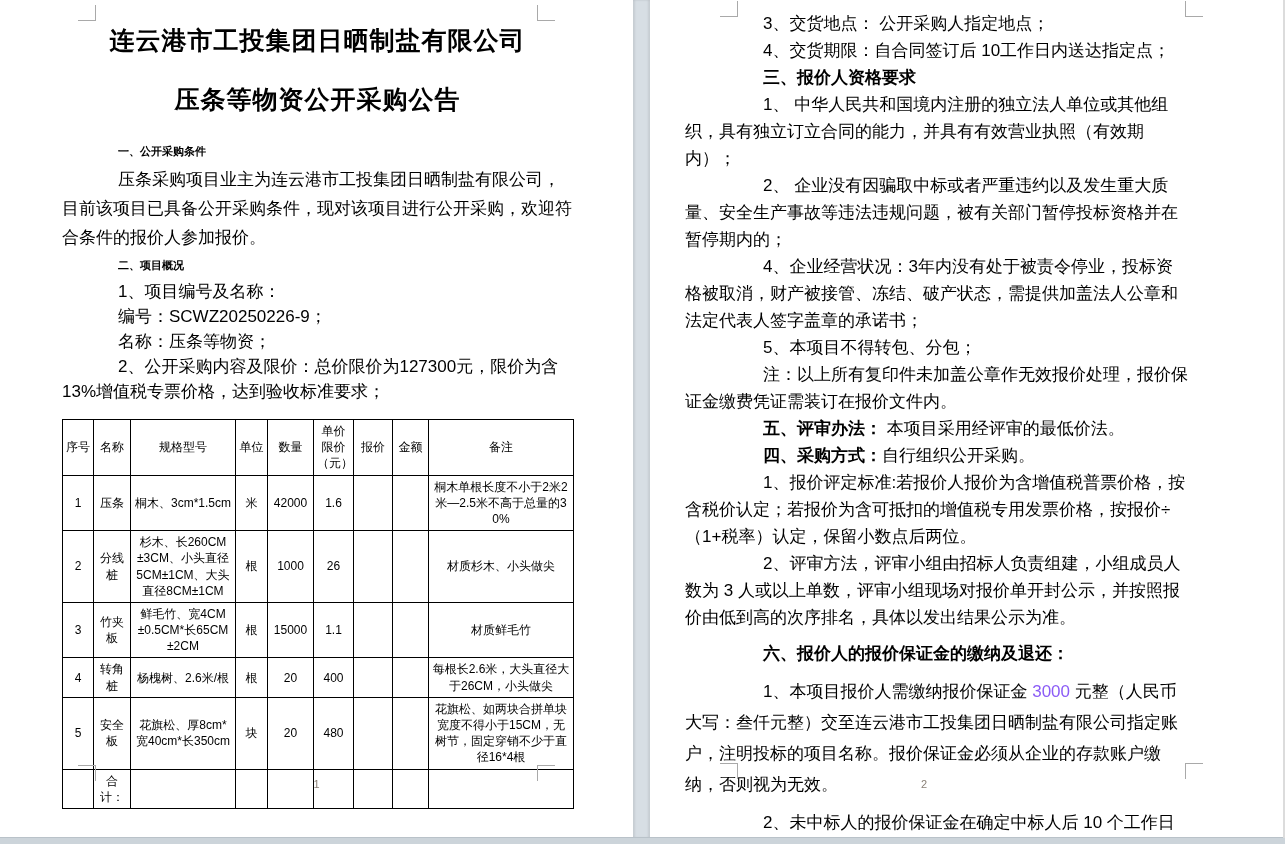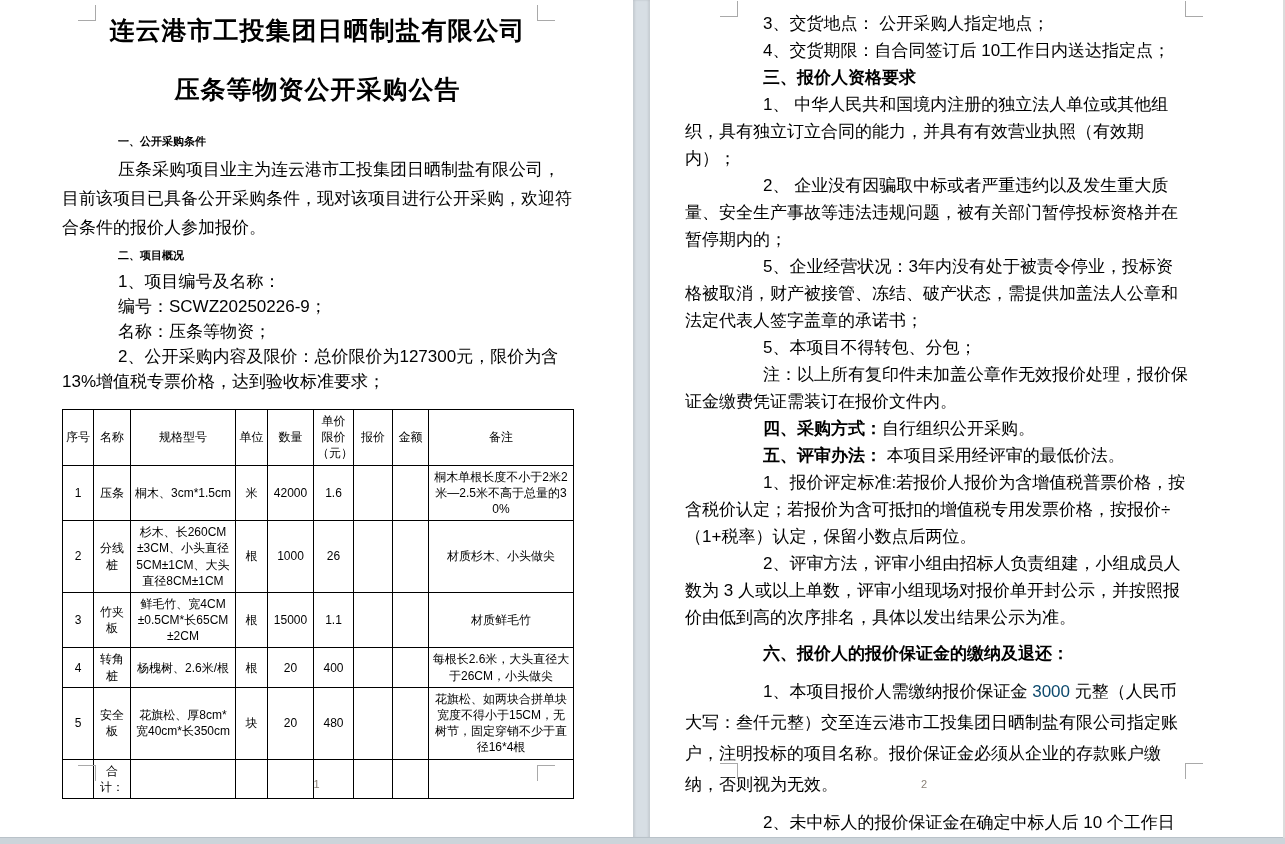--- a/index.html
+++ b/index.html
@@ -15,21 +15,21 @@
   .right-edge{position:absolute;right:0;top:0;width:2px;height:838px;background:#dcdcdc;}
   
   .mark{position:absolute;width:17px;height:15px;border:0 solid #a9a9a9;}
   .mark.tl{border-right-width:1px;border-bottom-width:1px;}
   .mark.tr{border-left-width:1px;border-bottom-width:1px;}
   .mark.bl{border-right-width:1px;border-top-width:1px;}
   .mark.br{border-left-width:1px;border-top-width:1px;}
   
   .p1-content{position:absolute;left:62px;top:0;width:511px;}
   .title{text-align:center;font-weight:bold;font-size:25px;letter-spacing:1px;}
-  .title1{margin-top:14px;}
+  .title1{margin-top:24px;}
   .title2{margin-top:26px;}
   .p1 .h{font-weight:bold;font-size:11px;line-height:27px;padding-left:56px;}
   .p1 .h1x{margin-top:22px;}
   .p1 .para{font-size:17px;line-height:29px;text-indent:56px;}
   .p1 .tight{line-height:25px;}
   
   table.items{border-collapse:collapse;table-layout:fixed;width:511px;margin-top:15px;}
   table.items th,table.items td{border:1px solid #000;font-size:12px;font-weight:normal;
       text-align:center;vertical-align:middle;padding:3px 3px;line-height:1.35;word-break:break-all;}
   .pagenum{position:absolute;bottom:48px;left:0;width:100%;text-align:center;
@@ -163,29 +163,29 @@
 
   <div class="page-gap"></div>
 
   <div class="page page2 p2">
     <div class="p2-content">
         <div class="para">3、交货地点： 公开采购人指定地点；</div>
         <div class="para">4、交货期限：自合同签订后 10工作日内送达指定点；</div>
         <div class="para heading">三、报价人资格要求</div>
         <div class="para">1、 中华人民共和国境内注册的独立法人单位或其他组织，具有独立订立合同的能力，并具有有效营业执照（有效期内）；</div>
         <div class="para">2、 企业没有因骗取中标或者严重违约以及发生重大质量、安全生产事故等违法违规问题，被有关部门暂停投标资格并在暂停期内的；</div>
-        <div class="para">5、企业经营状况：3年内没有处于被责令停业，投标资格被取消，财产被接管、冻结、破产状态，需提供加盖法人公章和法定代表人签字盖章的承诺书；</div>
+        <div class="para">4、企业经营状况：3年内没有处于被责令停业，投标资格被取消，财产被接管、冻结、破产状态，需提供加盖法人公章和法定代表人签字盖章的承诺书；</div>
         <div class="para">5、本项目不得转包、分包；</div>
         <div class="para">注：以上所有复印件未加盖公章作无效报价处理，报价保证金缴费凭证需装订在报价文件内。</div>
+        <div class="para"><span class="bold">五、评审办法：</span> 本项目采用经评审的最低价法。</div>
         <div class="para"><span class="bold">四、采购方式：</span>自行组织公开采购。</div>
-        <div class="para"><span class="bold">五、评审办法：</span> 本项目采用经评审的最低价法。</div>
         <div class="para">1、报价评定标准:若报价人报价为含增值税普票价格，按含税价认定；若报价为含可抵扣的增值税专用发票价格，按报价÷（1+税率）认定，保留小数点后两位。</div>
         <div class="para">2、评审方法，评审小组由招标人负责组建，小组成员人数为 3 人或以上单数，评审小组现场对报价单开封公示，并按照报价由低到高的次序排名，具体以发出结果公示为准。</div>
         <div class="para heading loose">六、报价人的报价保证金的缴纳及退还：</div>
-        <div class="para loose">1、本项目报价人需缴纳报价保证金 <span style="color: #0c4a6e;">3000</span> 元整（人民币大写：叁仟元整）交至连云港市工投集团日晒制盐有限公司指定账户，注明投标的项目名称。报价保证金必须从企业的存款账户缴纳，否则视为无效。</div>
+        <div class="para loose">1、本项目报价人需缴纳报价保证金 <span style="color: #8b5cf6;">3000</span> 元整（人民币大写：叁仟元整）交至连云港市工投集团日晒制盐有限公司指定账户，注明投标的项目名称。报价保证金必须从企业的存款账户缴纳，否则视为无效。</div>
         <div class="para loose">2、未中标人的报价保证金在确定中标人后 10 个工作日内无息退还；中标人的报价保证金直接转为质量保证金，按合同约定时间原账户无息退还。</div>
       </div>
     <div class="pagenum">2</div>
 
     <div class="mark tl" style="left:720px;top:1px;margin-left:-650px;"></div>
     <div class="mark tr" style="left:1185px;top:1px;margin-left:-650px;"></div>
     <div class="mark bl" style="left:720px;top:763px;margin-left:-650px;"></div>
     <div class="mark br" style="left:1185px;top:763px;margin-left:-650px;"></div>
   </div>
 

